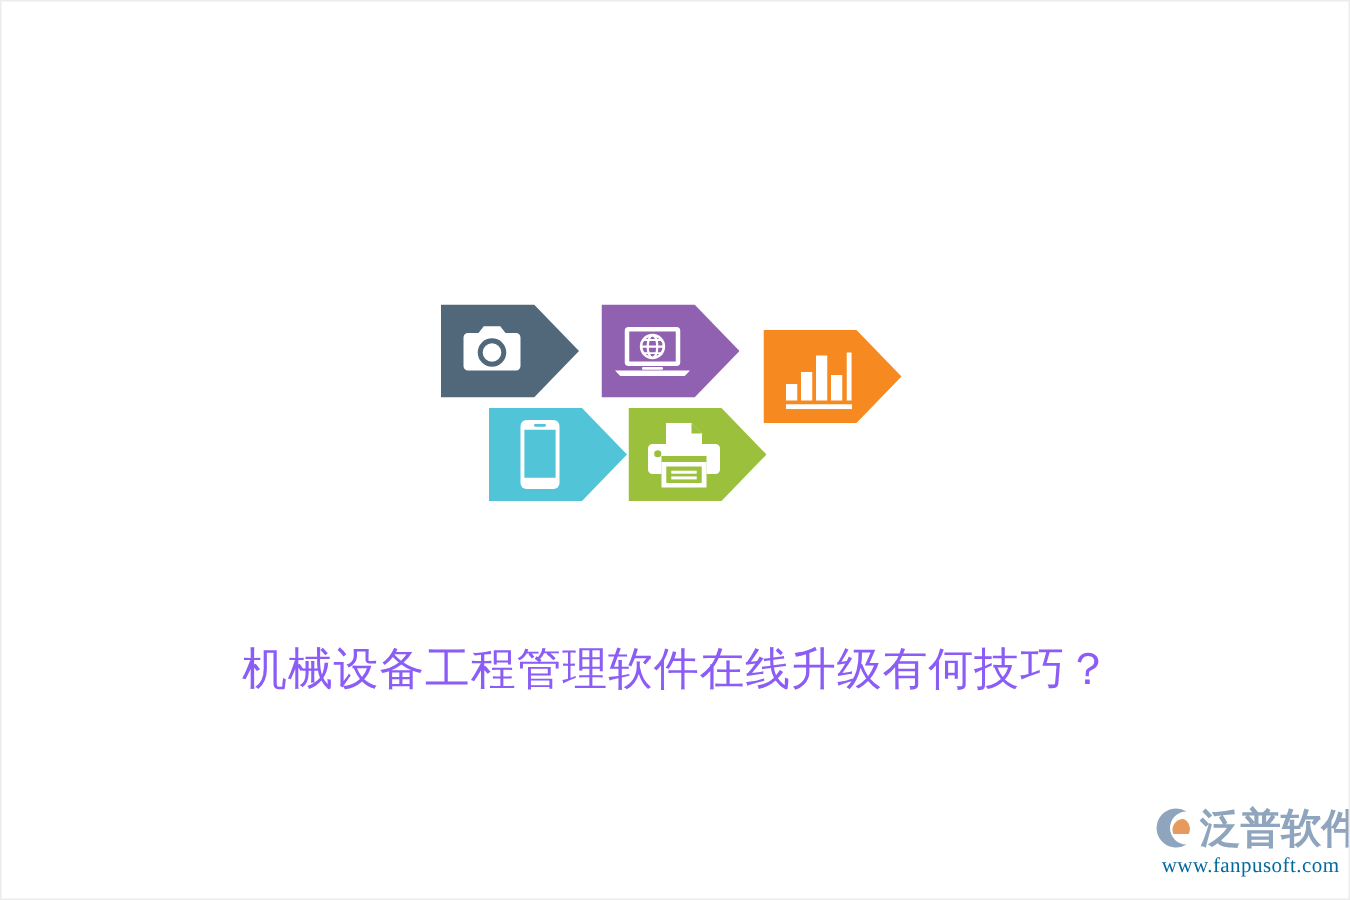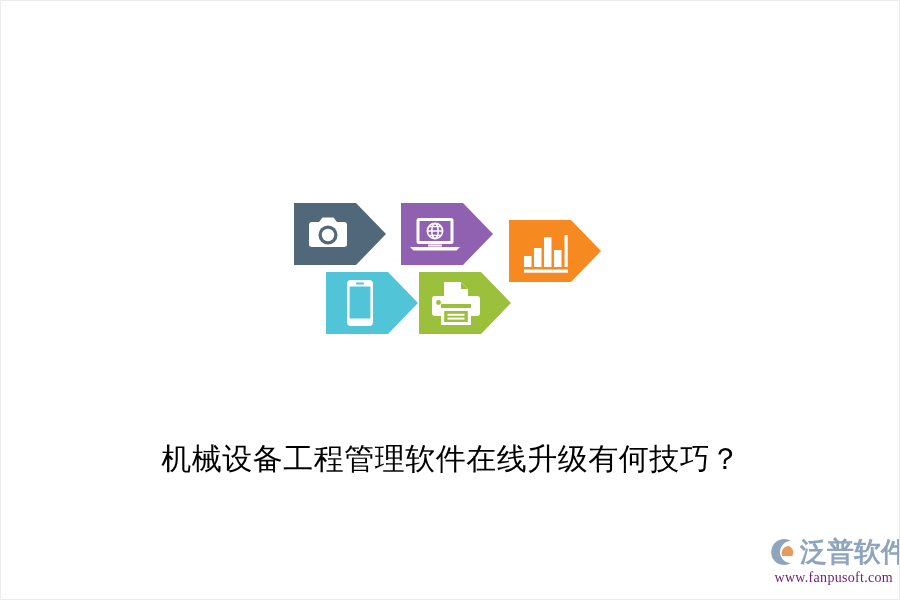--- a/index.html
+++ b/index.html
@@ -38,23 +38,22 @@
   #title {
     position: absolute;
     left: 0;
     top: 425px;
     width: 900px;
     text-align: center;
     font-family: "Liberation Serif", "DejaVu Serif", serif;
     font-size: 30px;
     line-height: 42px;
     letter-spacing: 0.5px;
-    color: #000000;
+    color: #8b5cf6;
     white-space: nowrap;
-    margin-top: 12px;
   }
 
   
   #watermark {
     position: absolute;
     left: 768px;
     top: 534px;
     width: 124px;
     height: 52px;
   }
@@ -73,21 +72,21 @@
     font-weight: 700;
     color: #8fa4bd;
     margin-left: 1px;
     letter-spacing: 0px;
     white-space: nowrap;
   }
   #wm-url {
     font-family: "Liberation Serif", "DejaVu Serif", serif;
     font-size: 14px;
     line-height: 16px;
-    color: #701a75;
+    color: #0369a1;
     letter-spacing: 0.3px;
     margin-top: 1px;
     text-align: right;
     white-space: nowrap;
   }
 </style>
 </head>
 <body>
 
 <div id="page">

